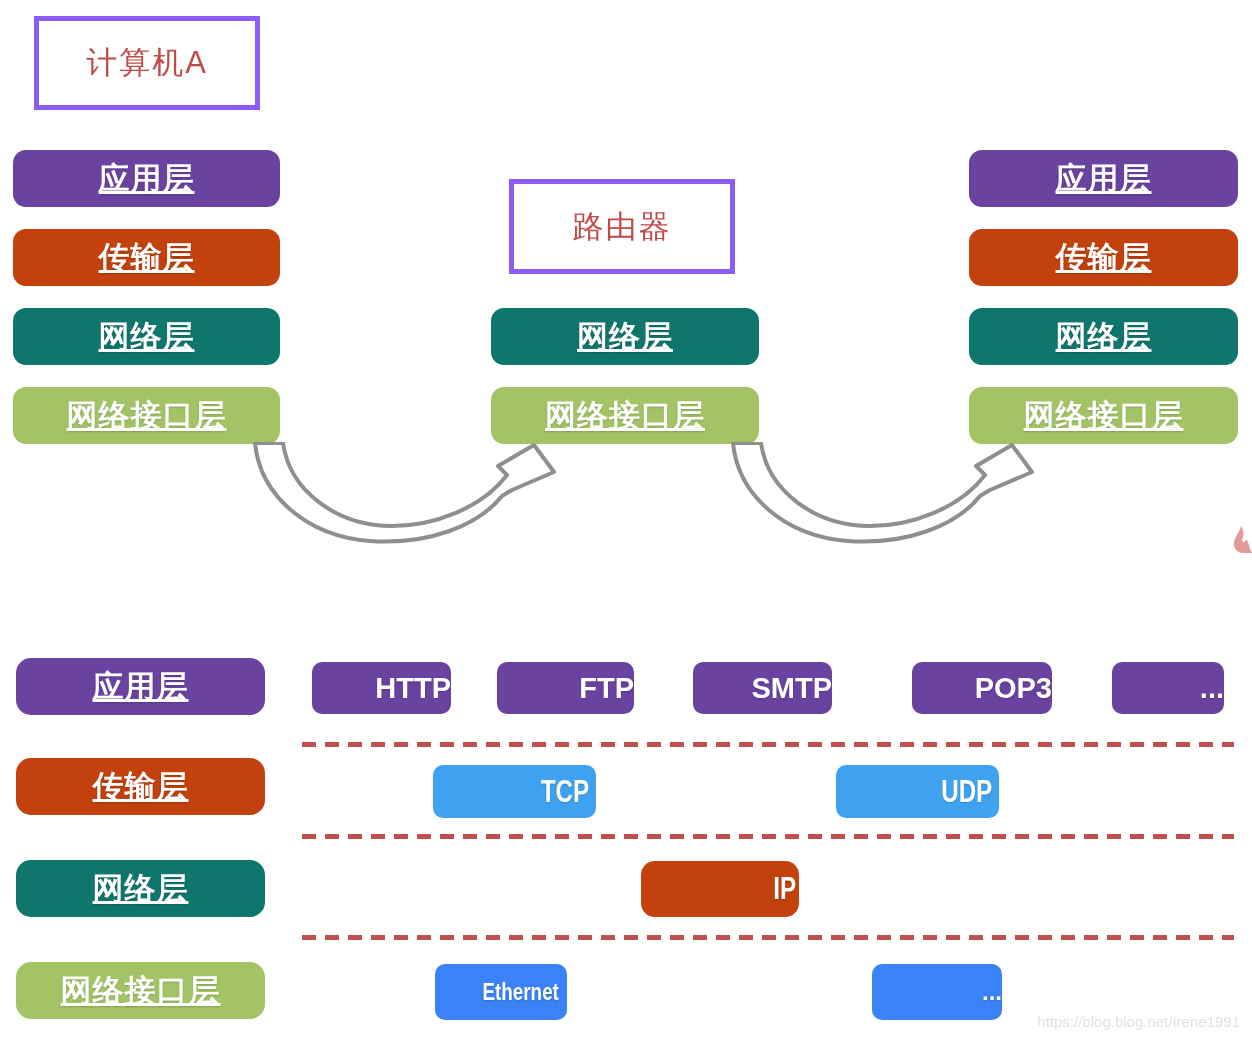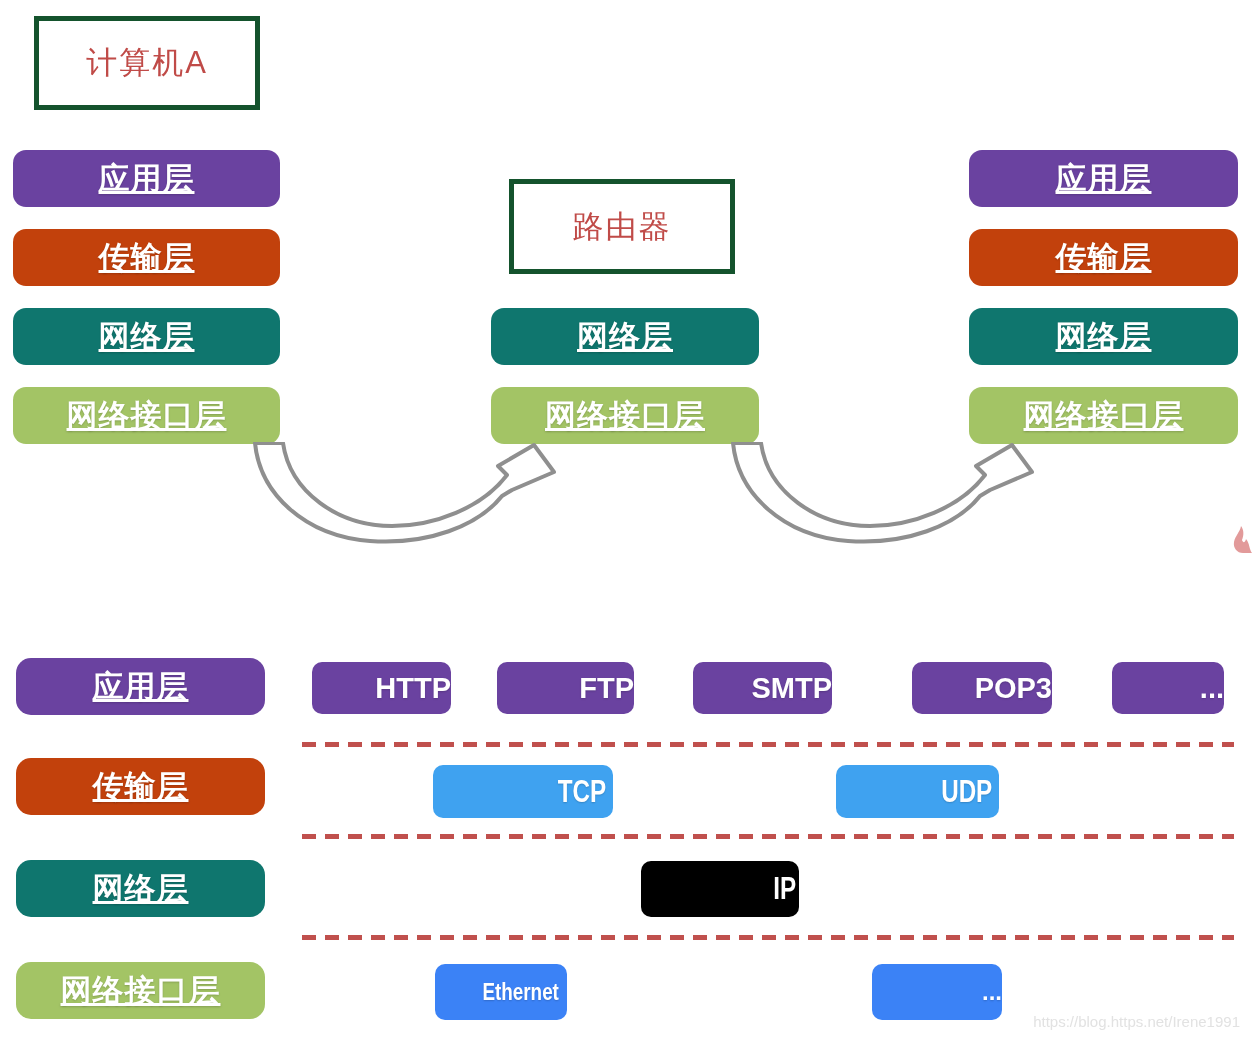--- a/index.html
+++ b/index.html
@@ -6,21 +6,21 @@
   #canvas{
     position:relative;
     width:1252px;height:1040px;
     background:#fff;
     overflow:hidden;
     font-family:"Liberation Sans","DejaVu Sans",sans-serif;
   }
   .abs{position:absolute;box-sizing:border-box;}
   
   .node-box{
-    border:5px solid #14532d;
+    border:5px solid #8b5cf6;
     color:#c04b48;
     background:#fff;
     display:flex;align-items:center;justify-content:center;
     font-size:31px;font-weight:400;
     letter-spacing:2px;
   }
   
   .layer{
     display:flex;align-items:center;justify-content:center;
     color:#fff;font-weight:700;font-size:31px;
@@ -34,21 +34,21 @@
   .green{background:#0f766e;}
   .lightgreen{background:#a3c465;}
   
   .proto{
     display:flex;align-items:center;justify-content:flex-end;
     color:#fff;font-weight:700;font-size:29px;
     border-radius:10px;
     text-shadow:0 1px 2px rgba(0,0,0,.18);
   }
   .proto.blue{background:#3fa2f0;}
-  .proto.green{background:#000000;}
+  .proto.green{background:#c2410c;border-radius:14px;}
   .proto.lightgreen{background:#3b82f6;}
   .cond{display:inline-block;transform:scaleX(.78);font-size:31px;}
   .cond-sm{display:inline-block;transform:scaleX(.82);font-size:23px;}
   
   .dashed{
     height:5px;
     background:repeating-linear-gradient(90deg,#c0504d 0 14px,transparent 14px 23px);
   }
   .watermark{
     color:#e2e2e2;
@@ -165,33 +165,33 @@
   <div class="abs proto purple" style="left:693px;top:662px;width:139px;height:52px;">
     <span>SMTP</span>
   </div>
   <div class="abs proto purple" style="left:912px;top:662px;width:140px;height:52px;">
     <span>POP3</span>
   </div>
   <div class="abs proto purple" style="left:1112px;top:662px;width:112px;height:52px;">
     <span>...</span>
   </div>
 
-  <div class="abs proto blue" style="left:433px;top:765px;width:180px;height:53px;">
+  <div class="abs proto blue" style="left:433px;top:765px;width:163px;height:53px;">
     <span class="cond">TCP</span>
   </div>
   <div class="abs proto blue" style="left:836px;top:765px;width:163px;height:53px;padding-left:12px;">
     <span class="cond">UDP</span>
   </div>
 
   <div class="abs proto green" style="left:641px;top:861px;width:158px;height:56px;">
     <span class="cond">IP</span>
   </div>
 
   <div class="abs proto lightgreen" style="left:435px;top:964px;width:132px;height:56px;">
     <span class="cond-sm">Ethernet</span>
   </div>
   <div class="abs proto lightgreen" style="left:872px;top:964px;width:130px;height:56px;font-size:24px;">
     <span>...</span>
   </div>
 
-  <div class="abs watermark" style="left:1000px;top:1013px;width:240px;">https://blog.https.net/Irene1991</div>
+  <div class="abs watermark" style="left:1000px;top:1013px;width:240px;">https://blog.blog.net/Irene1991</div>
 
 </div>
 
 </body></html>

